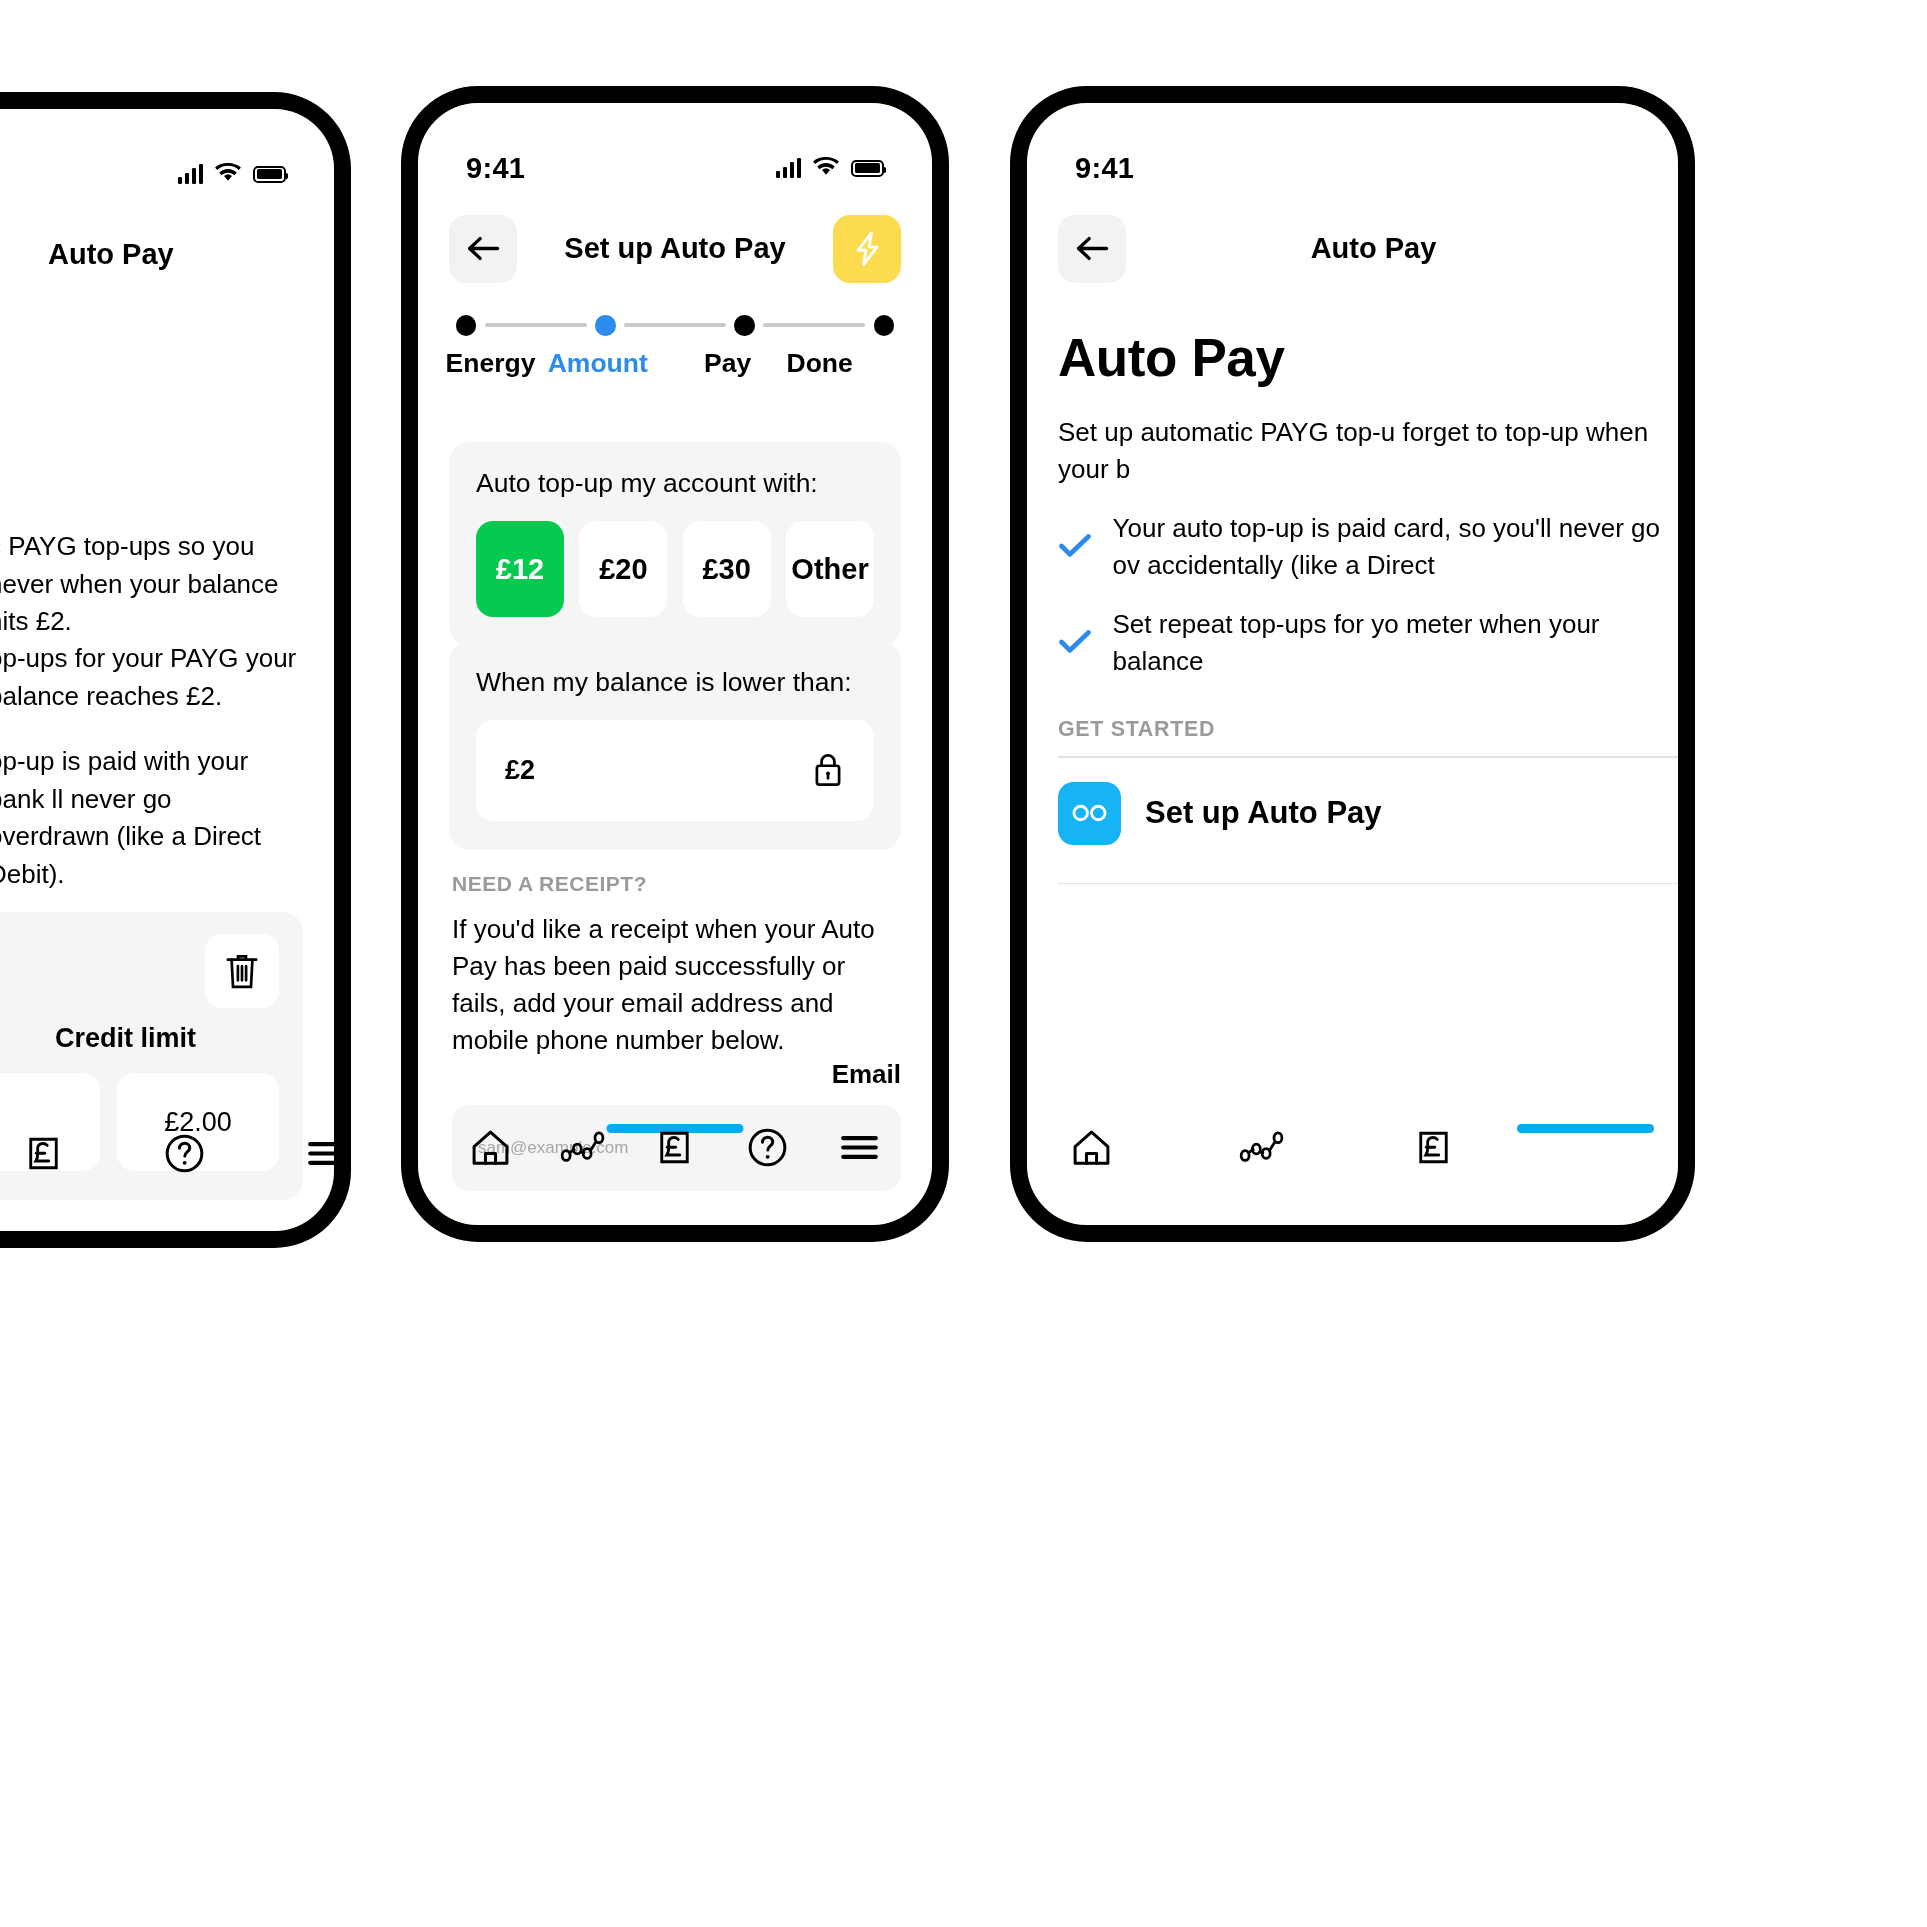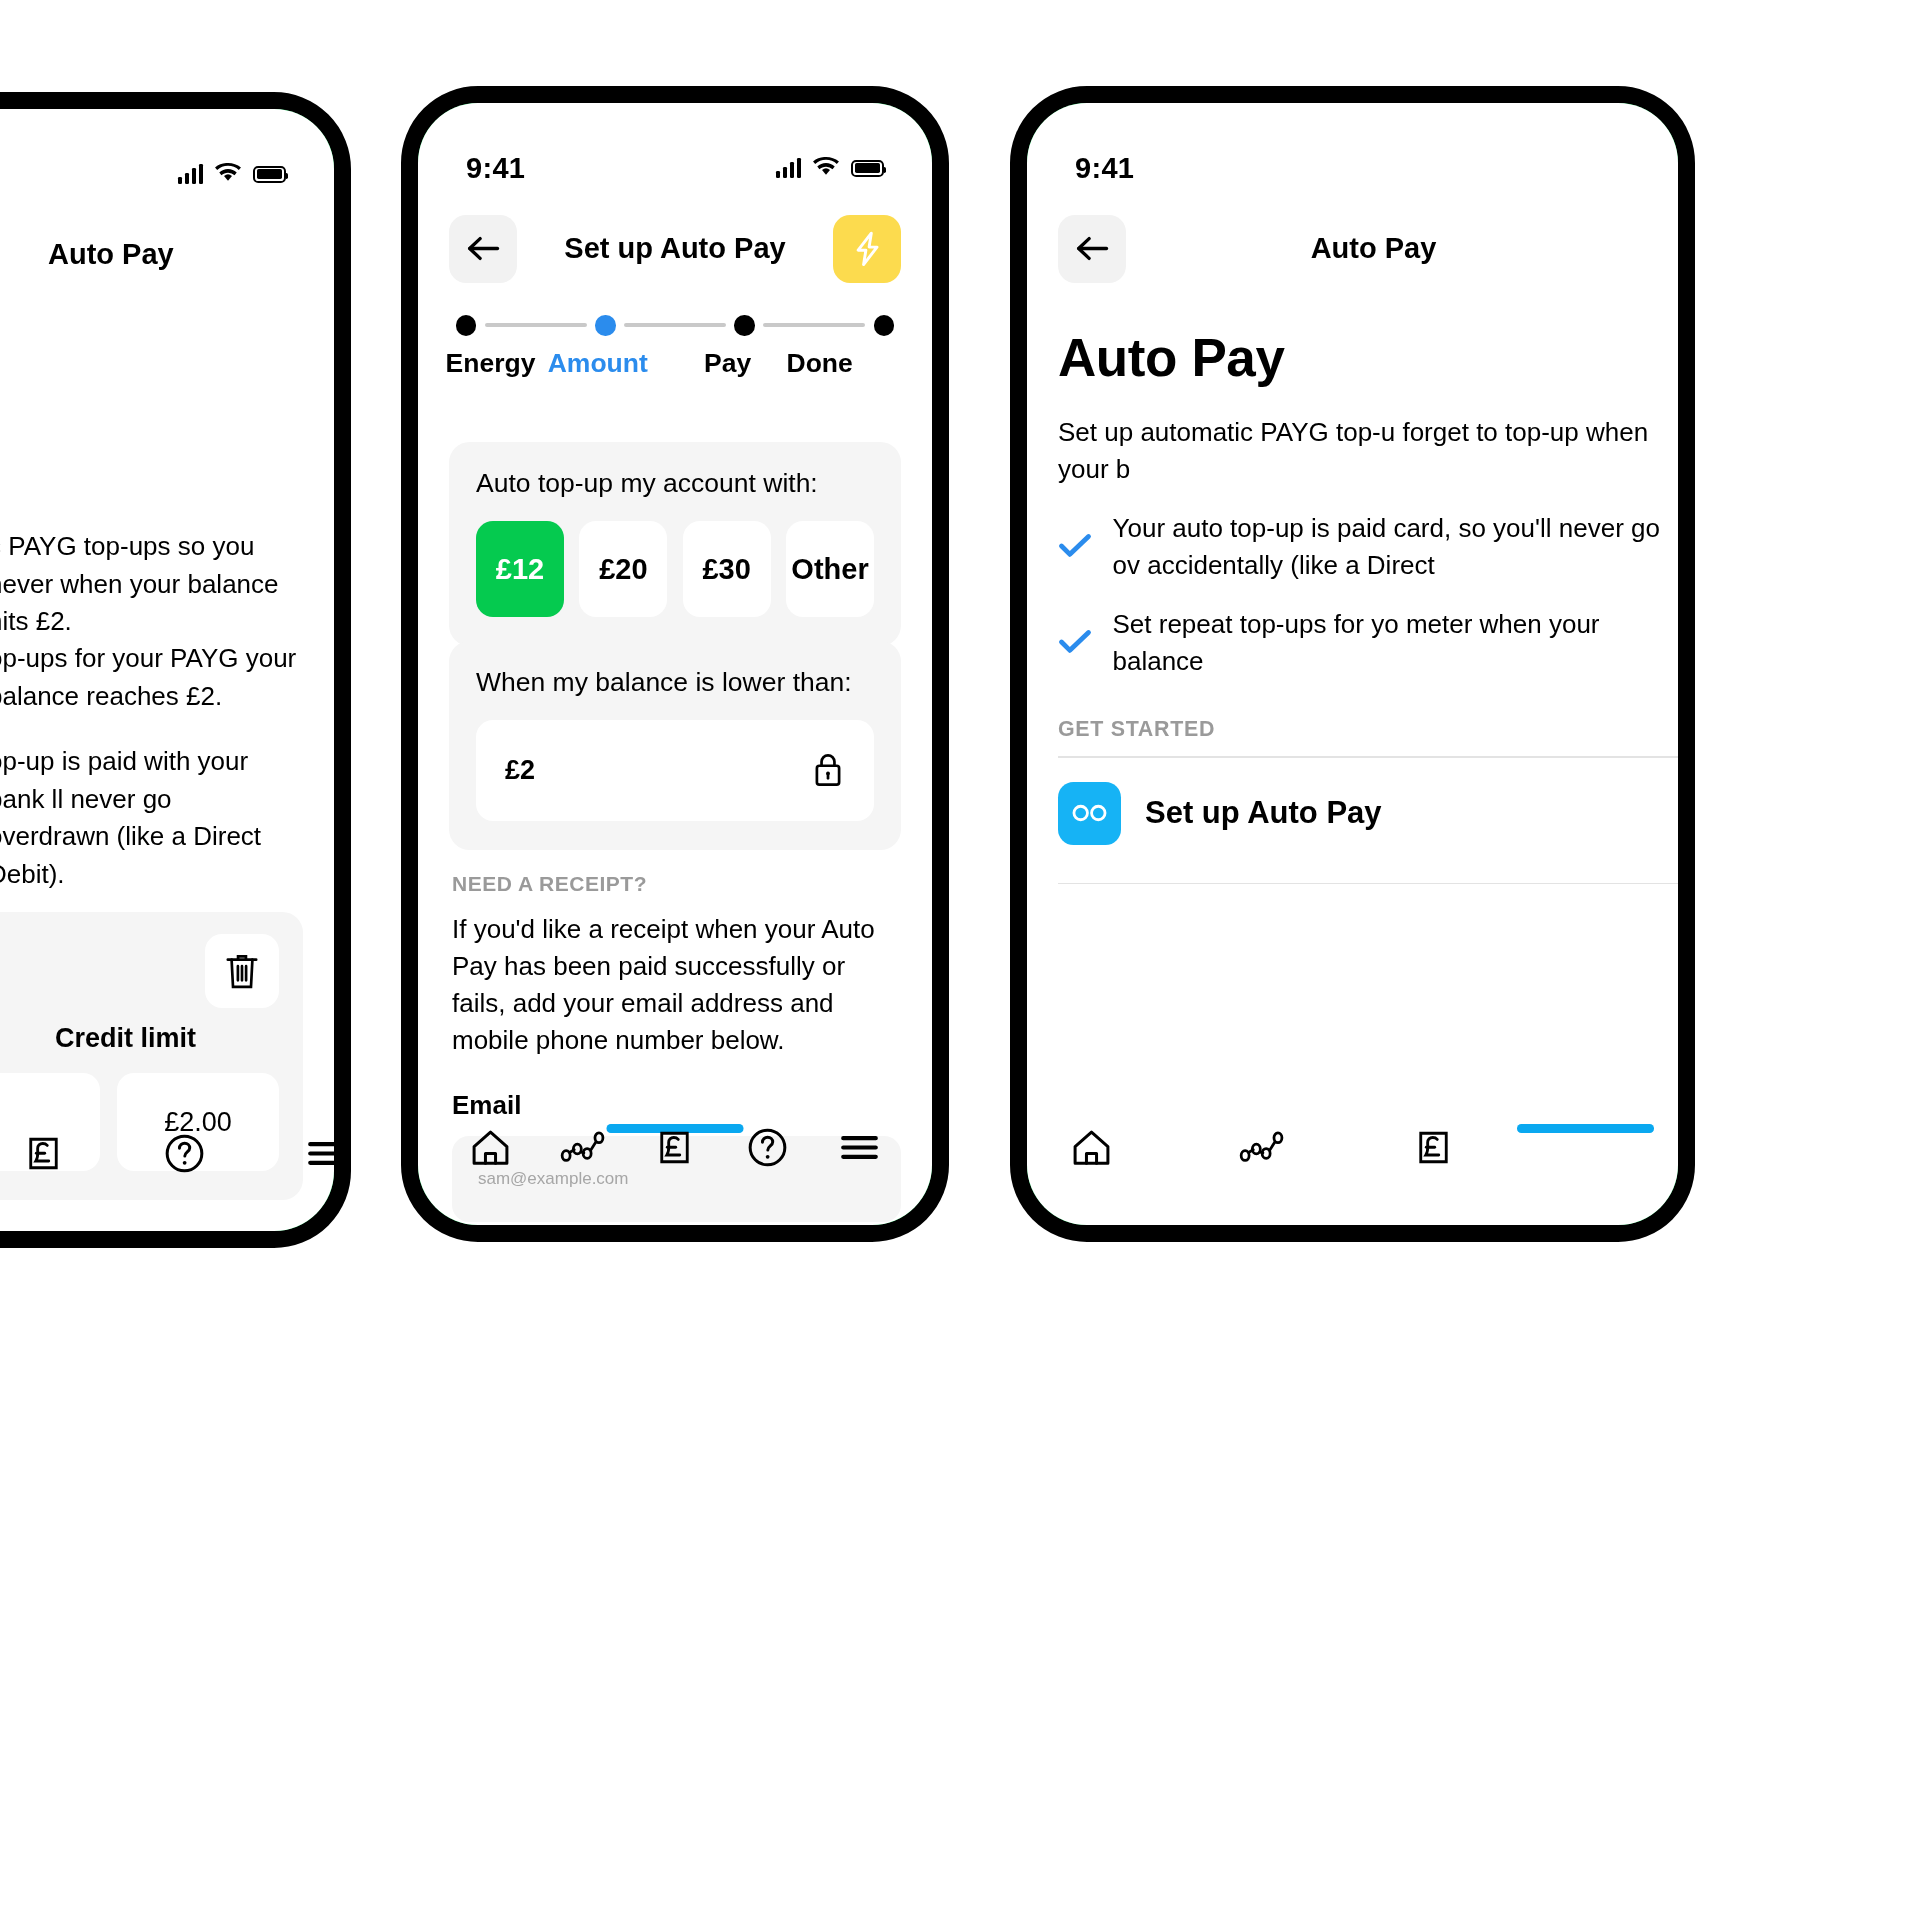--- a/index.html
+++ b/index.html
@@ -3,21 +3,21 @@
 <meta charset="utf-8">
 <style>
   * { margin:0; padding:0; box-sizing:border-box; }
   html, body { width:1927px; height:1927px; background:#ffffff;
     font-family:"Liberation Sans", sans-serif; -webkit-font-smoothing:antialiased; }
   body { position:relative; overflow:hidden; }
 
   
   .phone {
     position:absolute;
-    background:#22c55e;
+    background:#4d7c0f;
     border:17px solid #000000;
     border-radius:77px;
     overflow:hidden;
   }
   .screen { position:absolute; inset:0; background:#fff; overflow:hidden; }
 
   
   #phone-left   { left:-334px; top:92px;  width:685px;  height:1156px; }
   
   #phone-center { left:401px;  top:86px;  width:548px;  height:1156px; }
@@ -277,21 +277,21 @@
             <circle cx="11" cy="15.6" r="1.3" fill="#000" stroke="none"></circle>
             <path d="M11 16.6v2.3"></path>
           </svg>
         </span>
       </div>
     </div>
 
     <div style="position:absolute; left:34px; right:31px; top:769px;">
       <div class="eyebrow">NEED A RECEIPT?</div>
       <div class="para" style="margin-top:15.4px;">If you'd like a receipt when your Auto Pay has been paid successfully or fails, add your email address and mobile phone number below.</div>
-      <div class="field-label" style="margin-top:31px;">Email</div>
+      <div class="field-label" style="text-align:right;">Email</div>
       <div class="text-input" style="margin-top:15.4px;">
         <span class="ph">sam@example.com</span>
       </div>
 
     </div>
 
     <div class="homeind"></div>
 
     <div class="tabbar">
       <div class="tabbtn">

